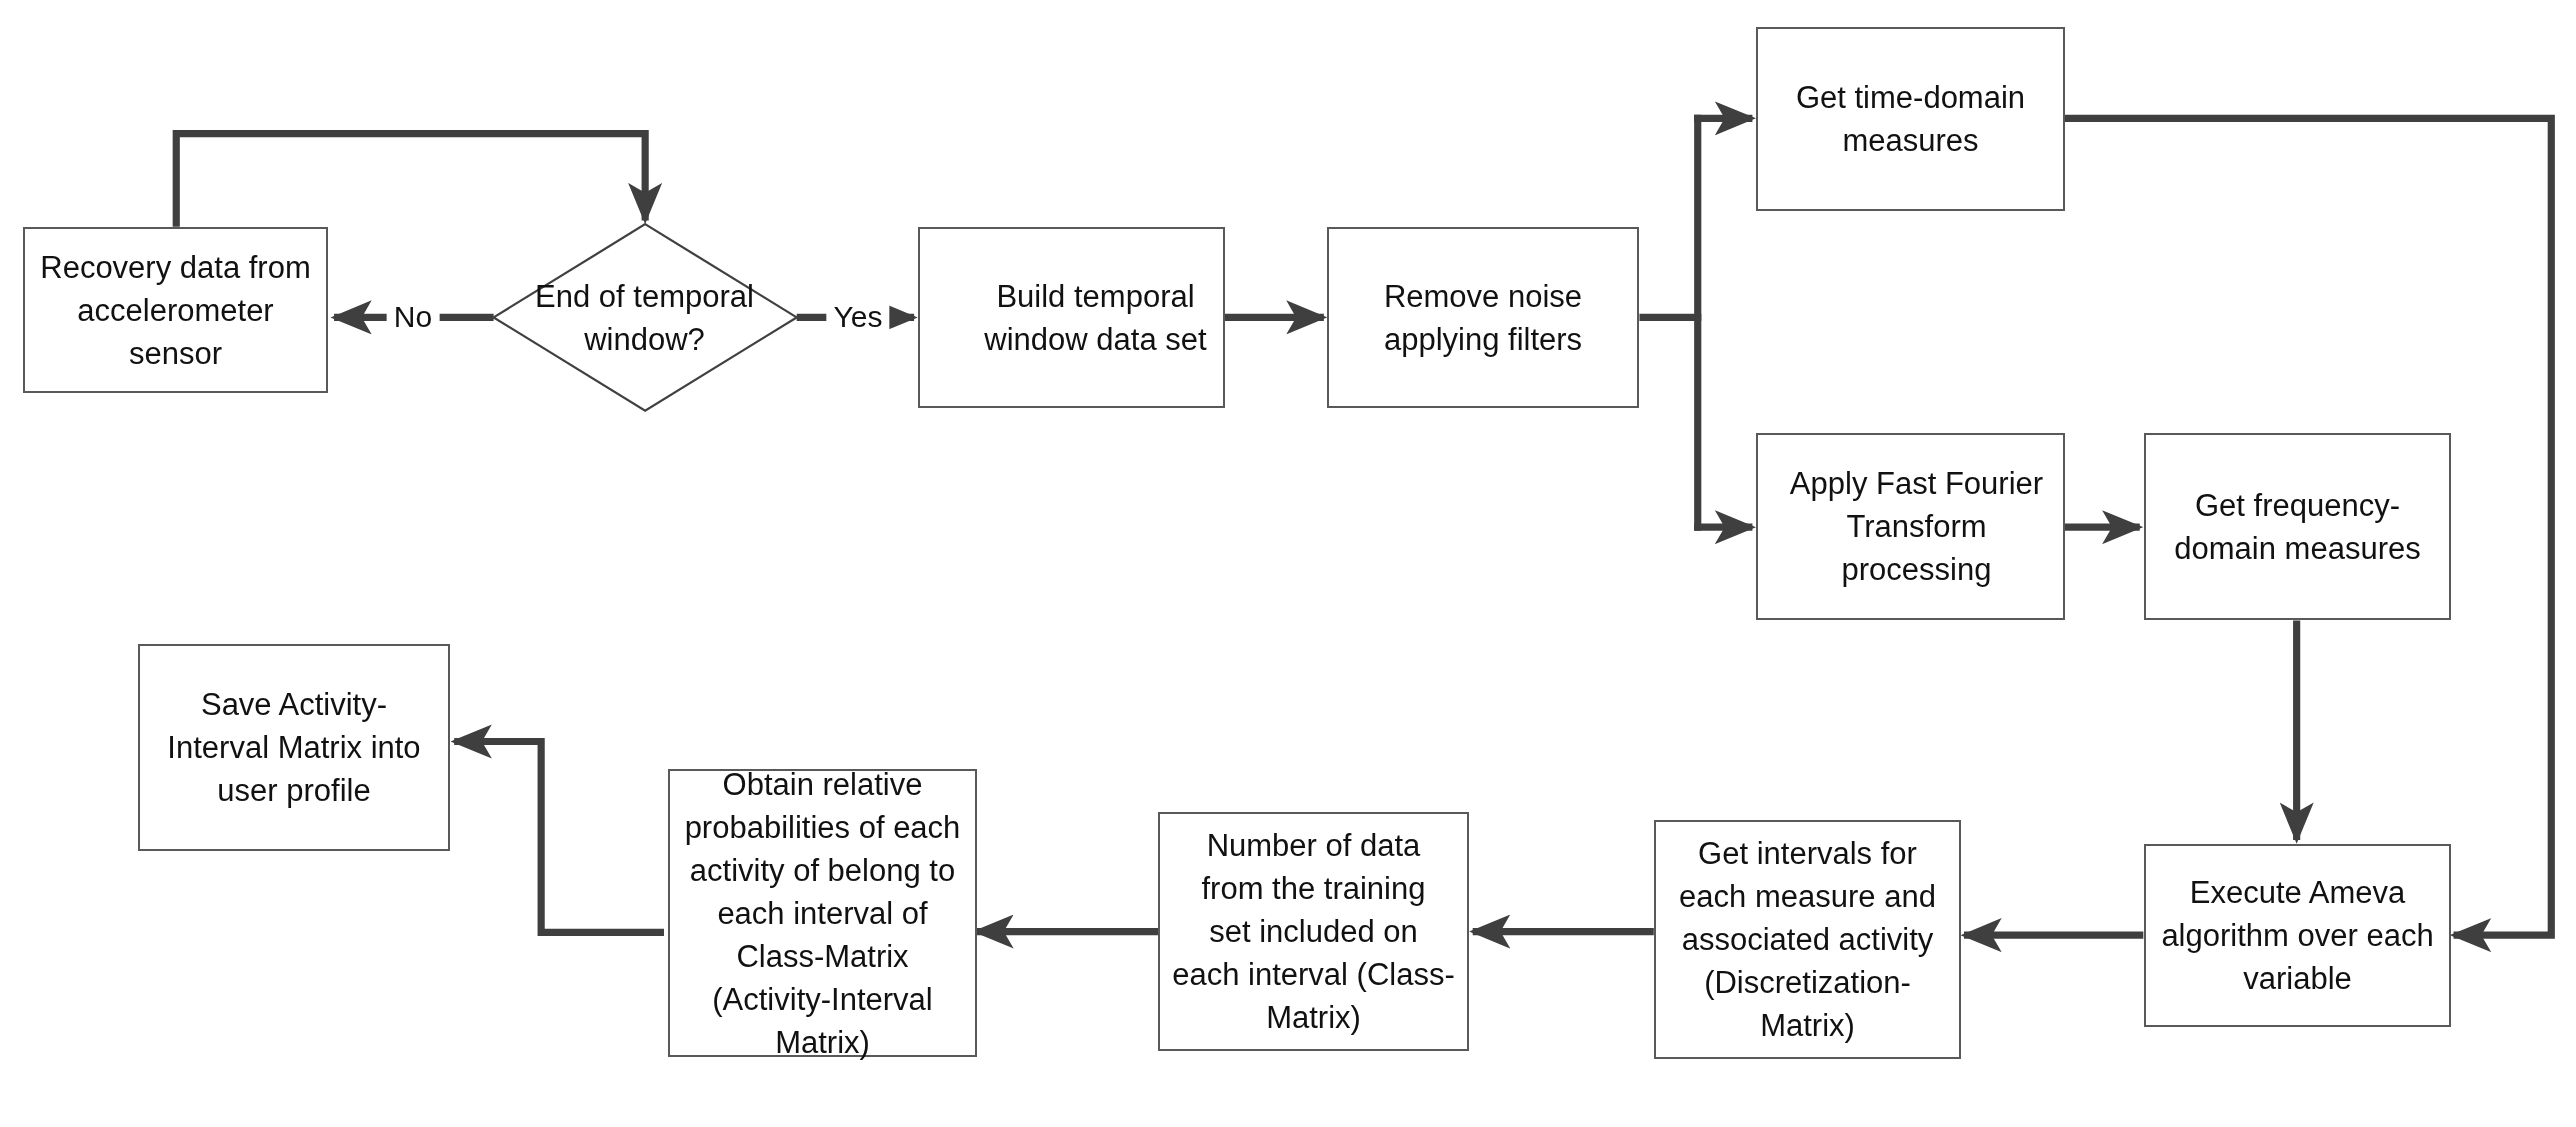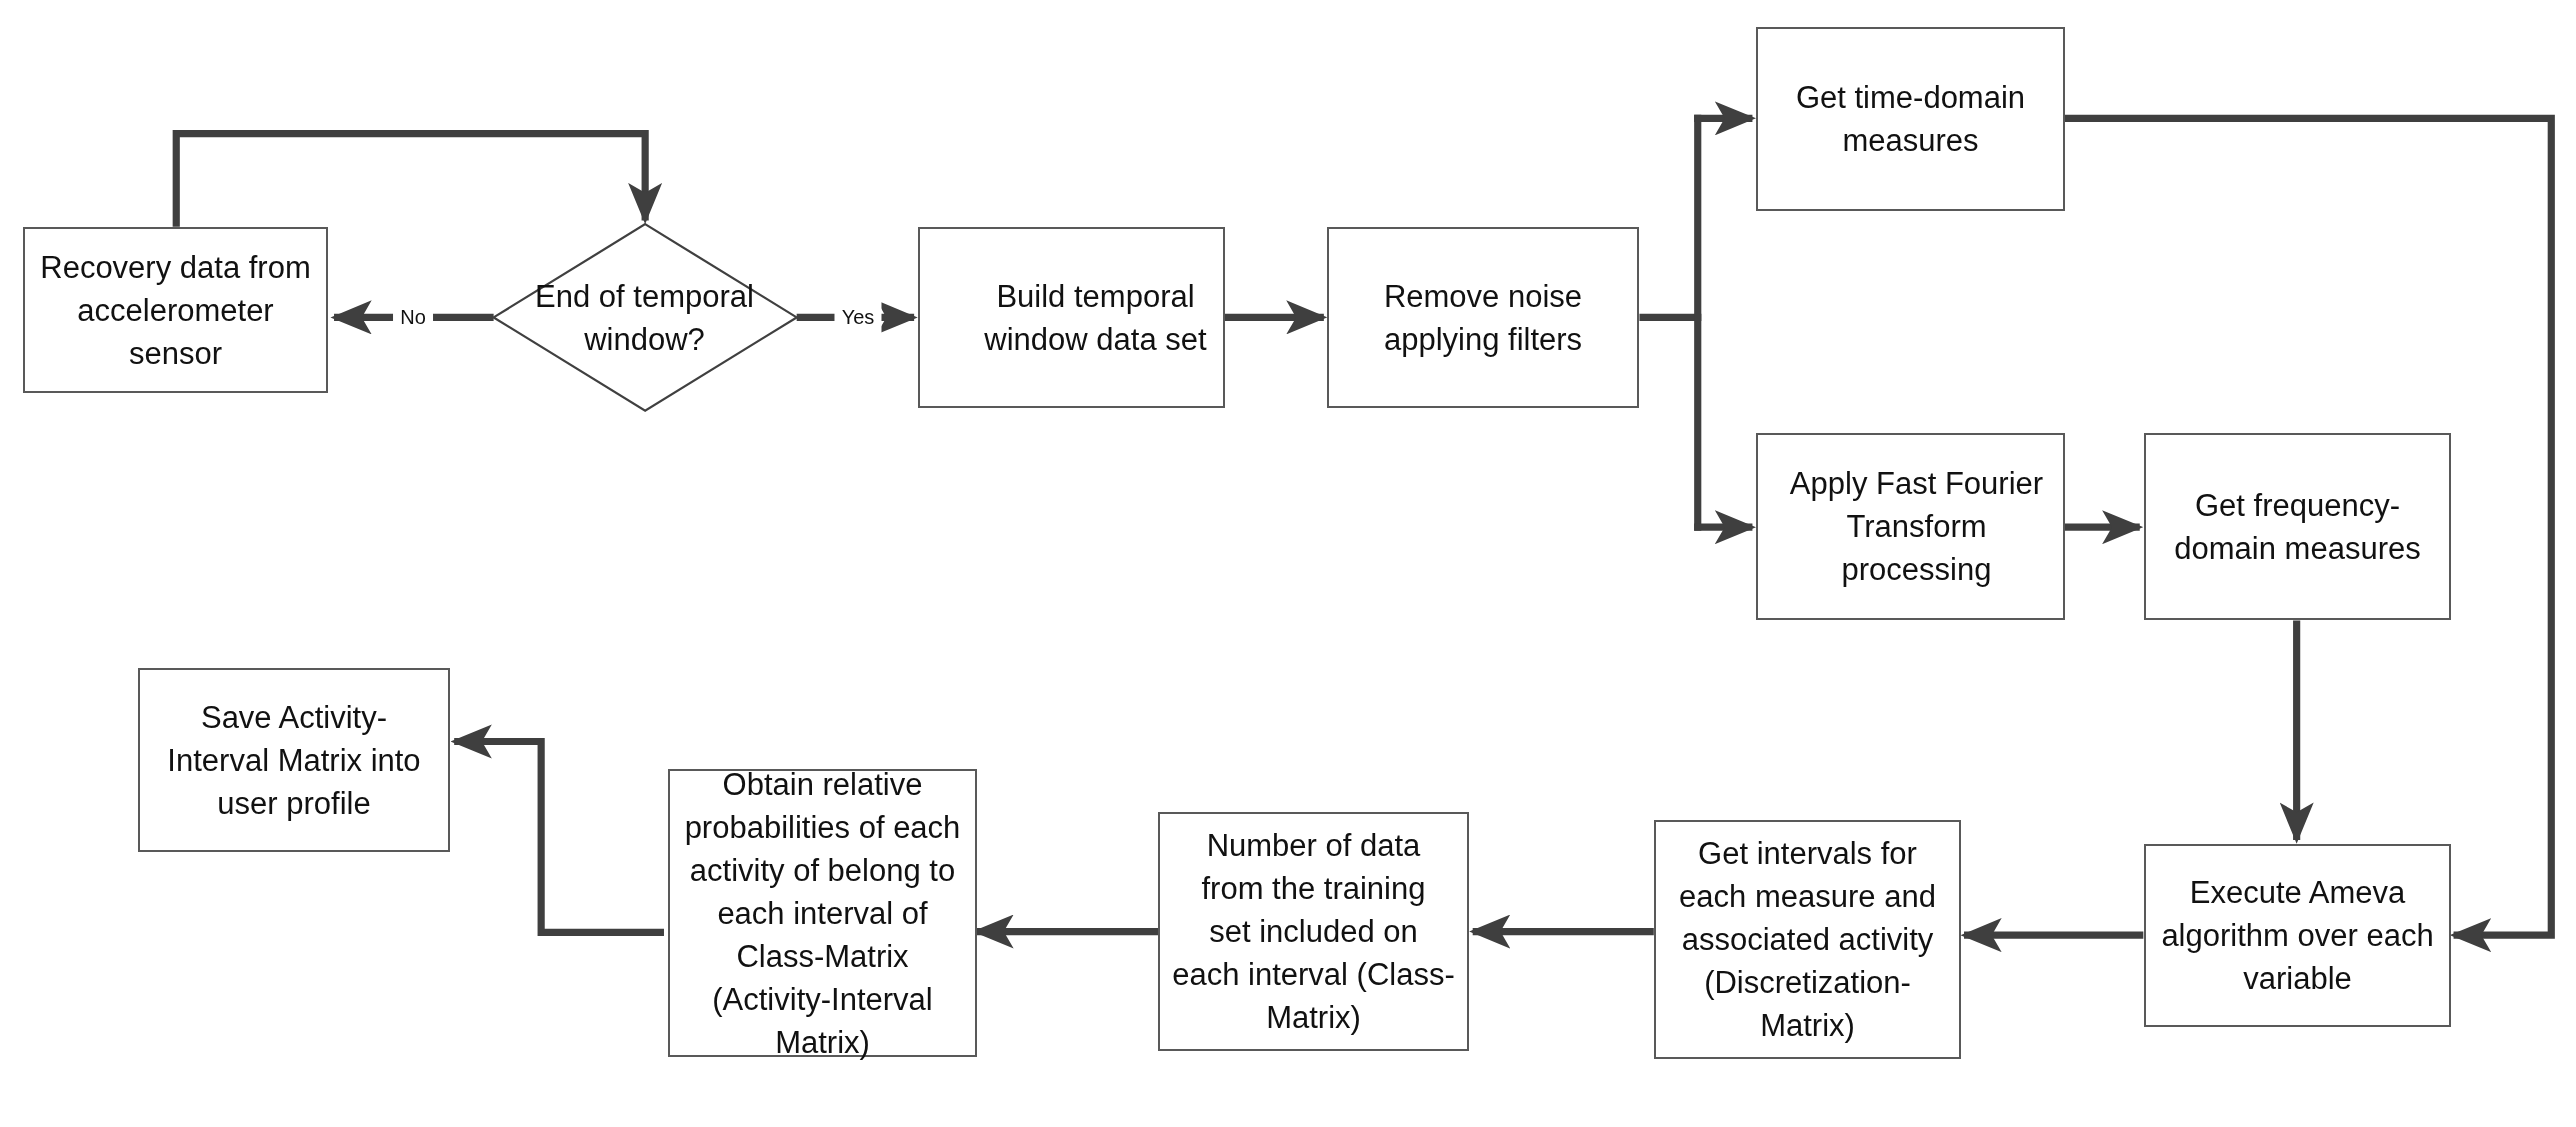--- a/index.html
+++ b/index.html
@@ -28,21 +28,21 @@
     font-size:31px;line-height:43px;
   }
   .node span,.dtext span{white-space:pre-line;}
   .dtext{
     position:absolute;display:flex;align-items:center;justify-content:center;
     text-align:center;color:var(--text);font-size:31px;line-height:43px;
   }
   .edge-label{
     position:absolute;transform:translate(-50%,-50%);
     background:var(--bg);padding:0 7.2px;
-    color:var(--text);font-size:20px;line-height:36px;
+    color:var(--text);font-size:30px;line-height:36px;
   }
 </style>
 </head>
 <body>
 
 <div class="canvas">
 
   <svg class="wires" viewBox="0 0 2872 1257" xmlns="http://www.w3.org/2000/svg">
     <defs>
       <marker id="arrow" markerUnits="userSpaceOnUse" markerWidth="46" markerHeight="38" refX="42" refY="19" orient="auto">
@@ -142,21 +142,21 @@
   <div class="node" style="left:668px;top:769px;width:309px;height:288px;align-items:center;">
     <span>Obtain relative
 probabilities of each
 activity of belong to
 each interval of
 Class-Matrix
 (Activity-Interval
 Matrix)</span>
   </div>
 
-  <div class="node" style="left:138px;top:644px;width:312px;height:184px;margin-top:24px;">
+  <div class="node" style="left:138px;top:644px;width:312px;height:207px;">
     <span>Save Activity-
 Interval Matrix into
 user profile</span>
   </div>
 
   <span class="edge-label" style="left:413px;top:317px;">No</span>
   <span class="edge-label" style="left:858px;top:317px;">Yes</span>
 
 </div>
 

